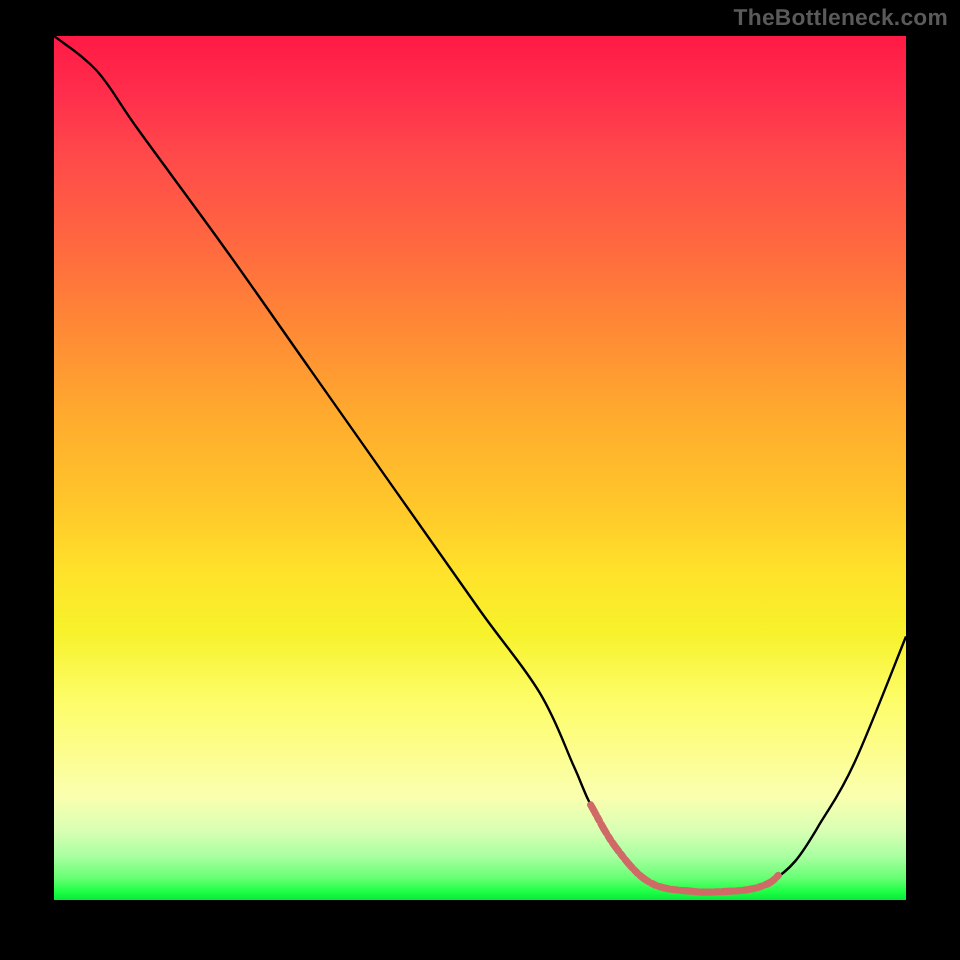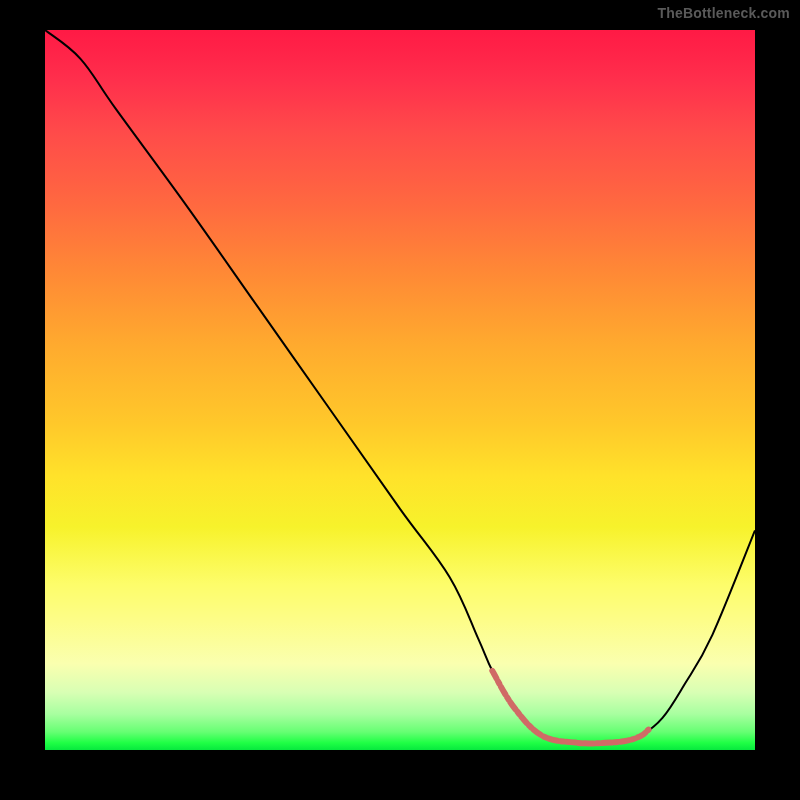--- a/index.html
+++ b/index.html
@@ -3,21 +3,21 @@
 <meta charset="utf-8">
 <style>
   * { margin: 0; padding: 0; box-sizing: border-box; }
   html, body { width: 800px; height: 800px; background: #000; overflow: hidden; }
   .wrap { position: relative; width: 800px; height: 800px; }
   .watermark {
     position: absolute;
     top: 5px;
     right: 10px;
     font-family: Arial, Helvetica, sans-serif;
-    font-size: 14px;
+    font-size: 19px;
     font-weight: bold;
     color: #5a5a5a;
     letter-spacing: 0.2px;
   }
   .plot-area {
     position: absolute;
     left: 45px;
     top: 30px;
     width: 710px;
     height: 720px;

